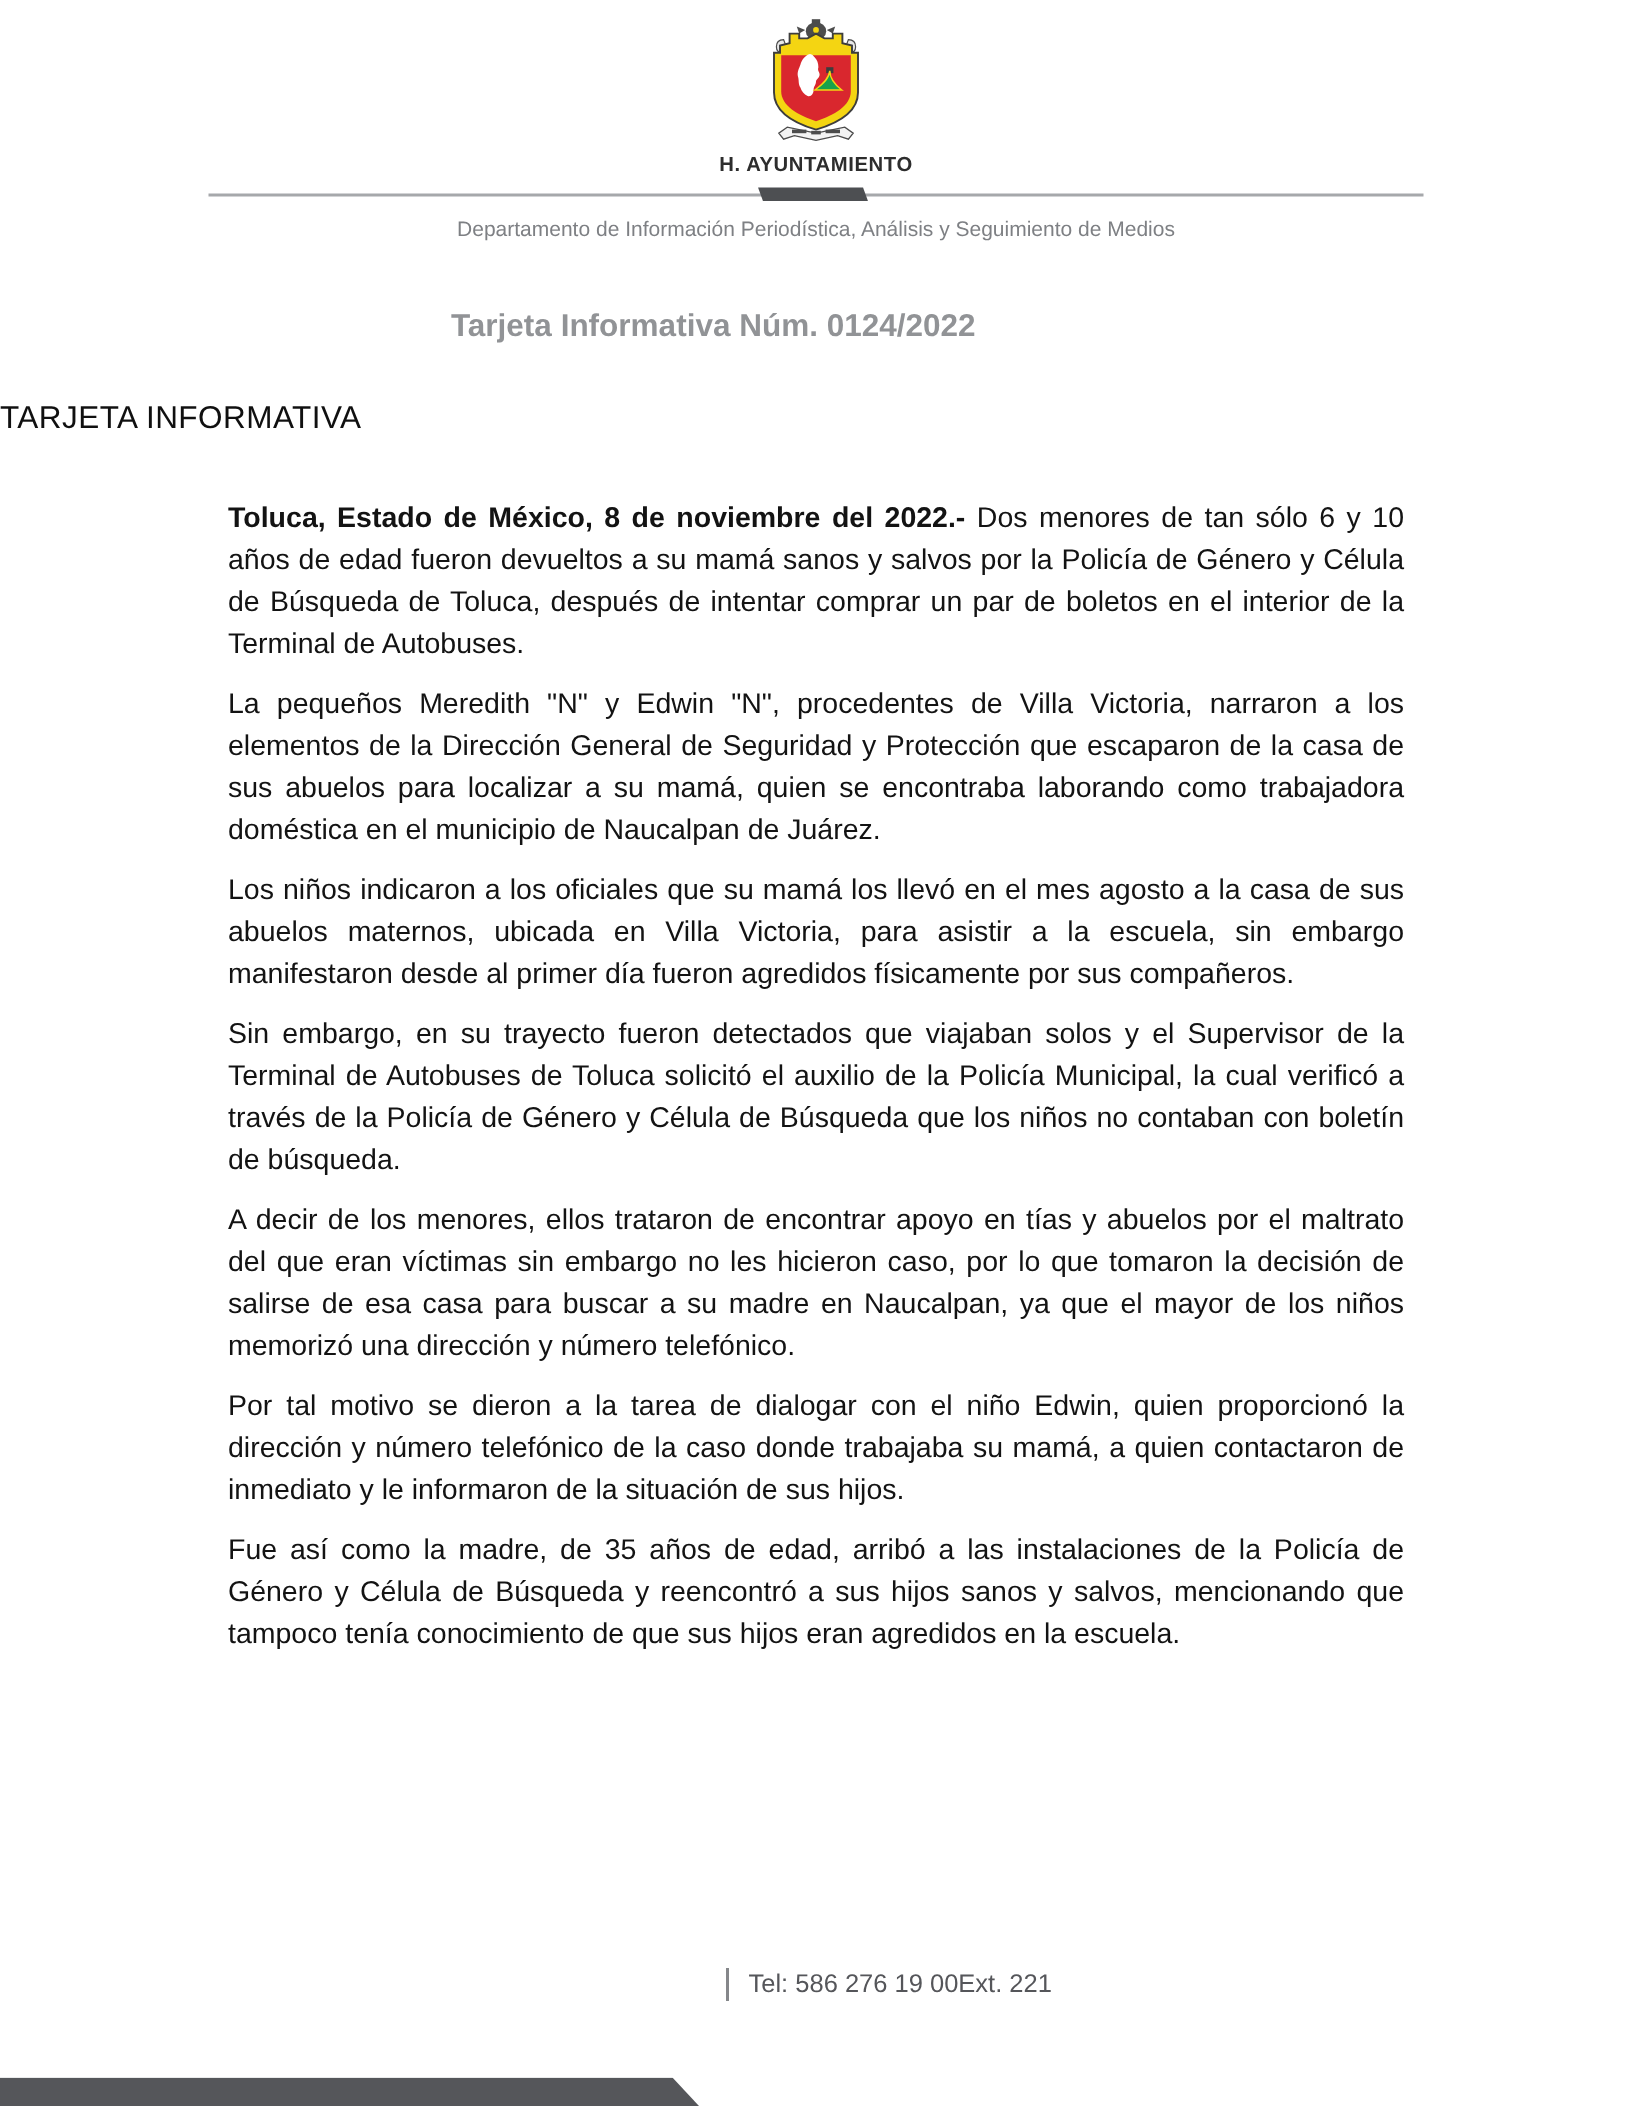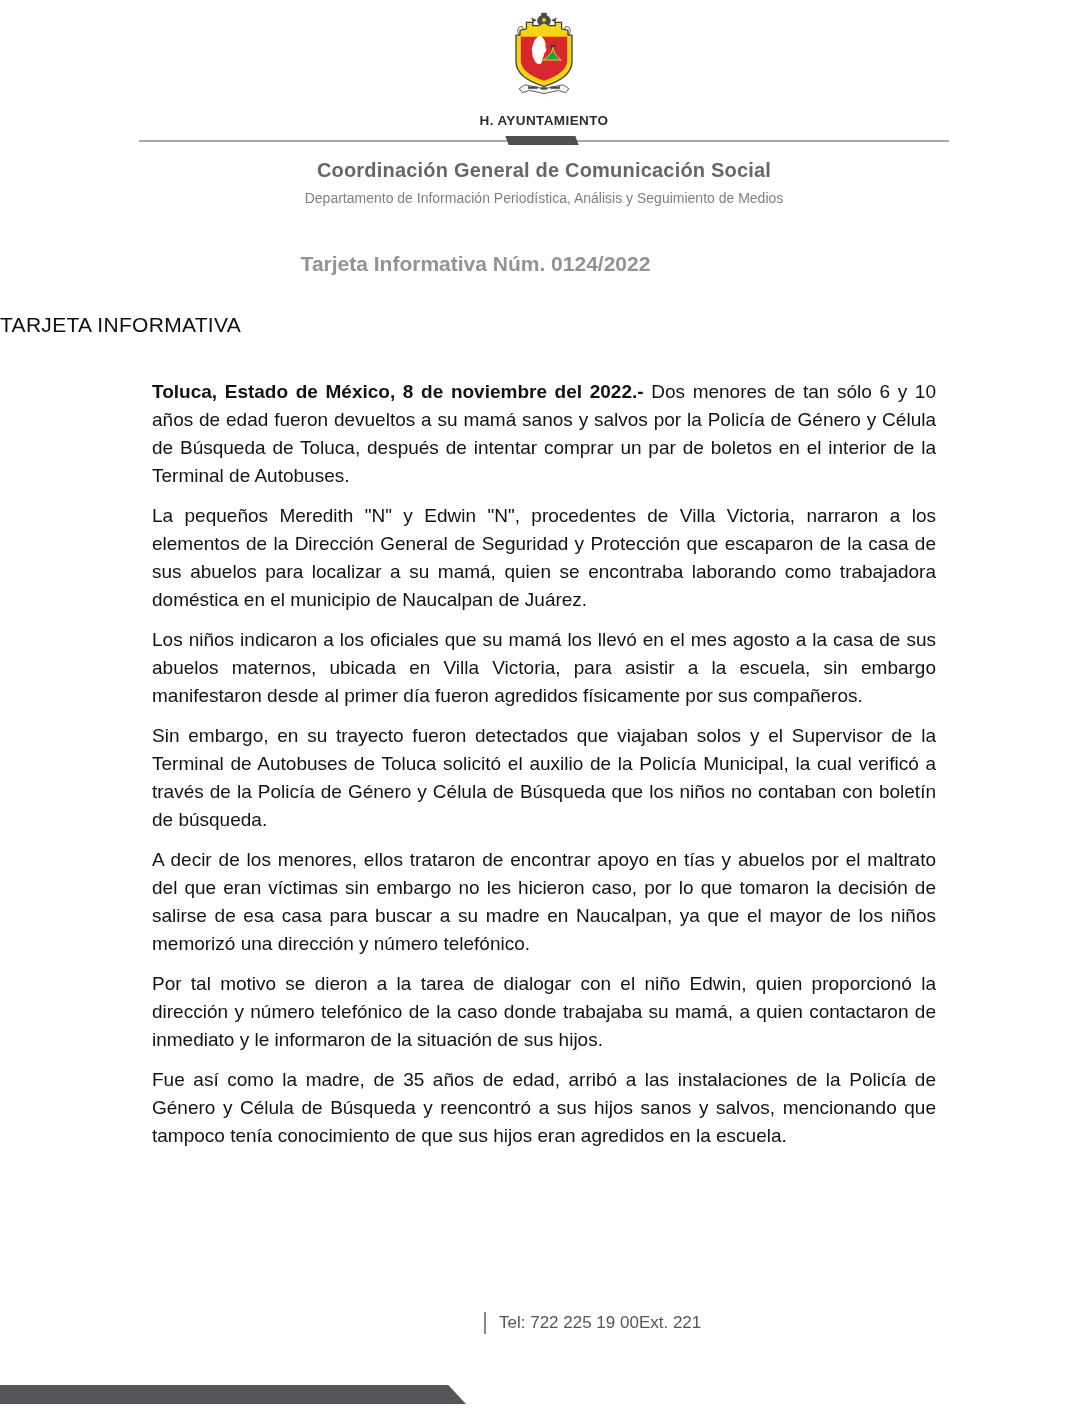--- a/index.html
+++ b/index.html
@@ -5,21 +5,21 @@
   html, body { margin:0; padding:0; }
   body {
     width:1088px; height:1408px; position:relative; overflow:hidden;
     background:#ffffff; color:#151515;
     font-family:"Liberation Sans", sans-serif;
   }
   .header { text-align:center; padding-top:12px; }
   .crest-wrap { line-height:0; }
   .logo-caption {
     font-size:13.5px; font-weight:bold; color:#2d2d2d;
-    line-height:1.08; letter-spacing:.4px; margin-top:14px;
+    line-height:1.08; letter-spacing:.4px; margin-top:3px;
   }
   .banner {
     margin-top:15px; font-size:20px; font-weight:bold; color:#7d7f82;
     letter-spacing:.2px; text-shadow:.7px .7px 0 #97989b;
   }
   .divider { position:relative; margin:7px auto 0; width:810px; height:11px; }
   .divider .line { position:absolute; top:4px; left:0; right:0; height:2px; background:#a6a8ab; }
   .divider .tab {
     position:absolute; top:0; left:368px; width:70px; height:9px;
     background:#4d4f52; transform:skewX(20deg);
@@ -88,35 +88,34 @@
     </svg>
   </div>
   <div class="logo-caption">H. AYUNTAMIENTO</div>
 
 
   <div class="divider">
     <div class="line"></div>
     <div class="tab"></div>
   </div>
 
-  <div class="dept-title">Coordinación General de Comunicación Social</div>
   <div class="dept-subtitle">Departamento de Información Periodística, Análisis y Seguimiento de Medios</div>
 </div>
 
 <div class="doc-number">Tarjeta Informativa Núm. 0124/2022</div>
 
 <div class="doc-title">TARJETA INFORMATIVA</div>
 
 <div class="body-text">
   <p><span class="lead-bold">Toluca, Estado de México, 8 de noviembre del 2022.-</span><span> Dos menores de tan sólo 6 y 10 años de edad fueron devueltos a su mamá sanos y salvos por la Policía de Género y Célula de Búsqueda de Toluca, después de intentar comprar un par de boletos en el interior de la Terminal de Autobuses.</span></p>
   <p>La pequeños Meredith "N" y Edwin "N", procedentes de Villa Victoria, narraron a los elementos de la Dirección General de Seguridad y Protección que escaparon de la casa de sus abuelos para localizar a su mamá, quien se encontraba laborando como trabajadora doméstica en el municipio de Naucalpan de Juárez.</p>
   <p>Los niños indicaron a los oficiales que su mamá los llevó en el mes agosto a la casa de sus abuelos maternos, ubicada en Villa Victoria, para asistir a la escuela, sin embargo manifestaron desde al primer día fueron agredidos físicamente por sus compañeros.</p>
   <p>Sin embargo, en su trayecto fueron detectados que viajaban solos y el Supervisor de la Terminal de Autobuses de Toluca solicitó el auxilio de la Policía Municipal, la cual verificó a través de la Policía de Género y Célula de Búsqueda que los niños no contaban con boletín de búsqueda.</p>
   <p>A decir de los menores, ellos trataron de encontrar apoyo en tías y abuelos por el maltrato del que eran víctimas sin embargo no les hicieron caso, por lo que tomaron la decisión de salirse de esa casa para buscar a su madre en Naucalpan, ya que el mayor de los niños memorizó una dirección y número telefónico.</p>
   <p>Por tal motivo se dieron a la tarea de dialogar con el niño Edwin, quien proporcionó la dirección y número telefónico de la caso donde trabajaba su mamá, a quien contactaron de inmediato y le informaron de la situación de sus hijos.</p>
   <p>Fue así como la madre, de 35 años de edad, arribó a las instalaciones de la Policía de Género y Célula de Búsqueda y reencontró a sus hijos sanos y salvos, mencionando que tampoco tenía conocimiento de que sus hijos eran agredidos en la escuela.</p>
 </div>
 
 <div class="footer">
-  <div><span>Tel: 722 225 19 00</span><span class="ext">Ext. 221</span></div>
+  <div><span>Tel: 586 276 19 00</span><span class="ext">Ext. 221</span></div>
 </div>
 
 <div class="bottom-bar"></div>
 
 </body></html>

